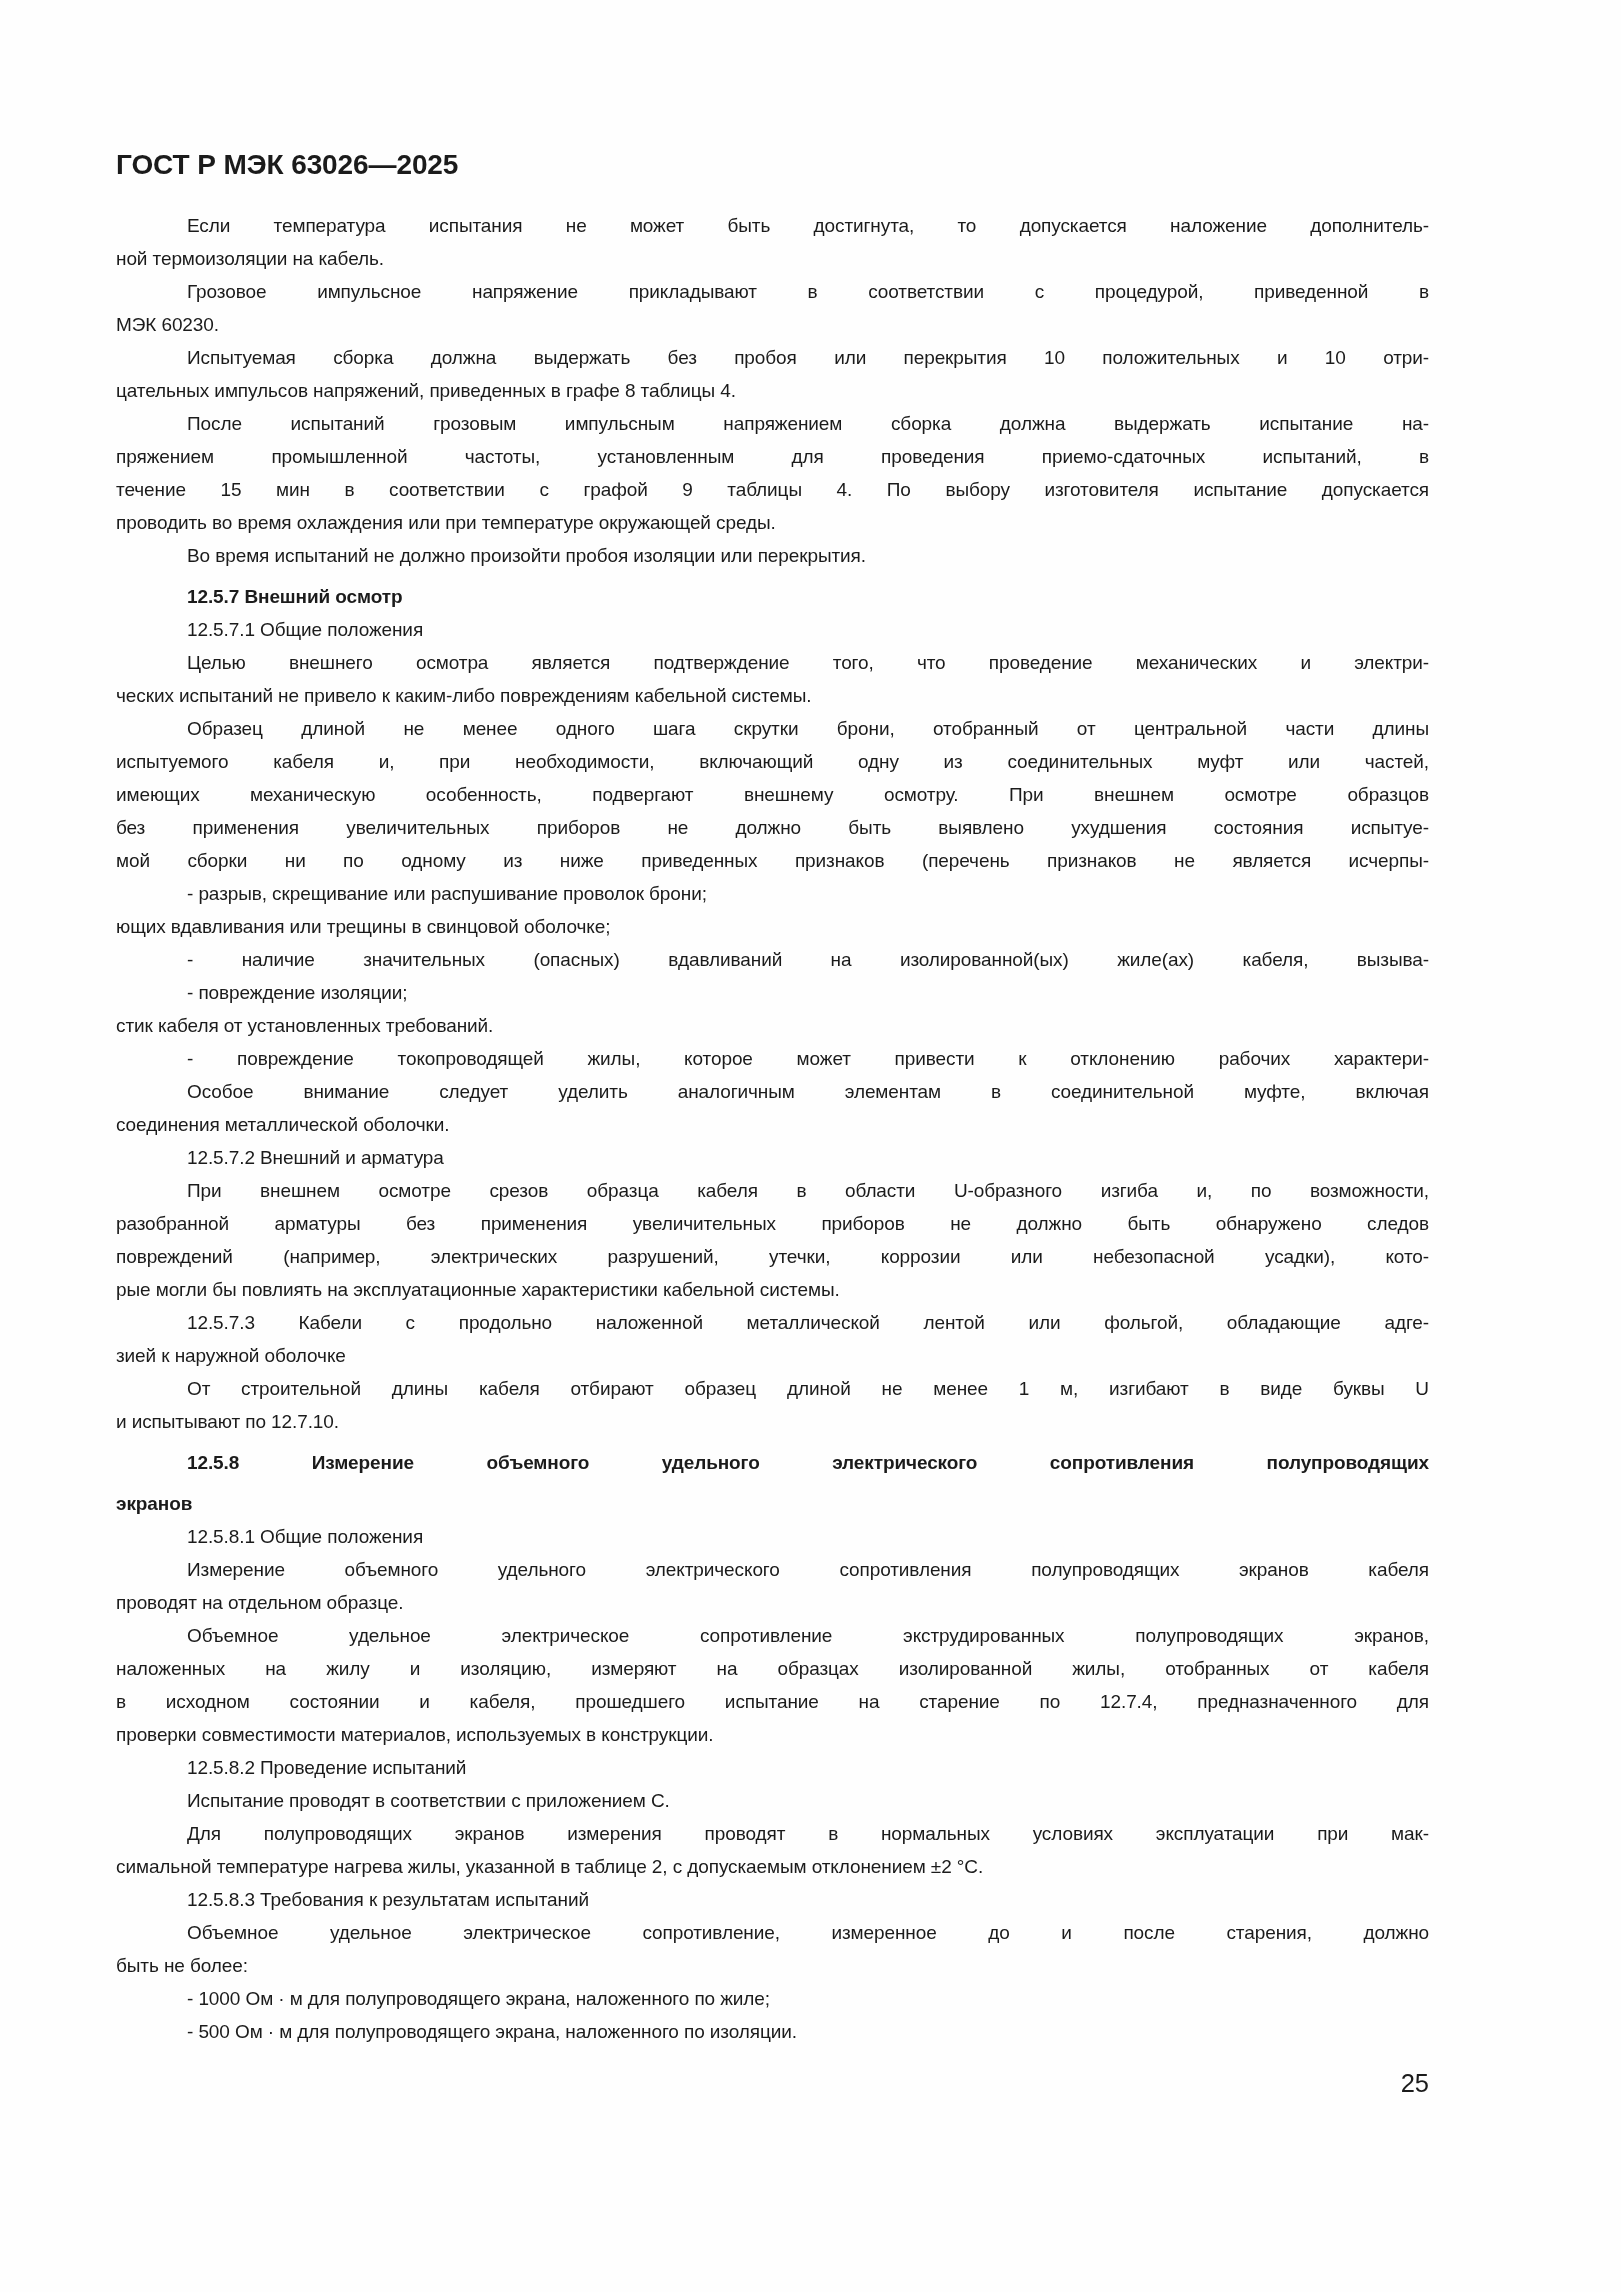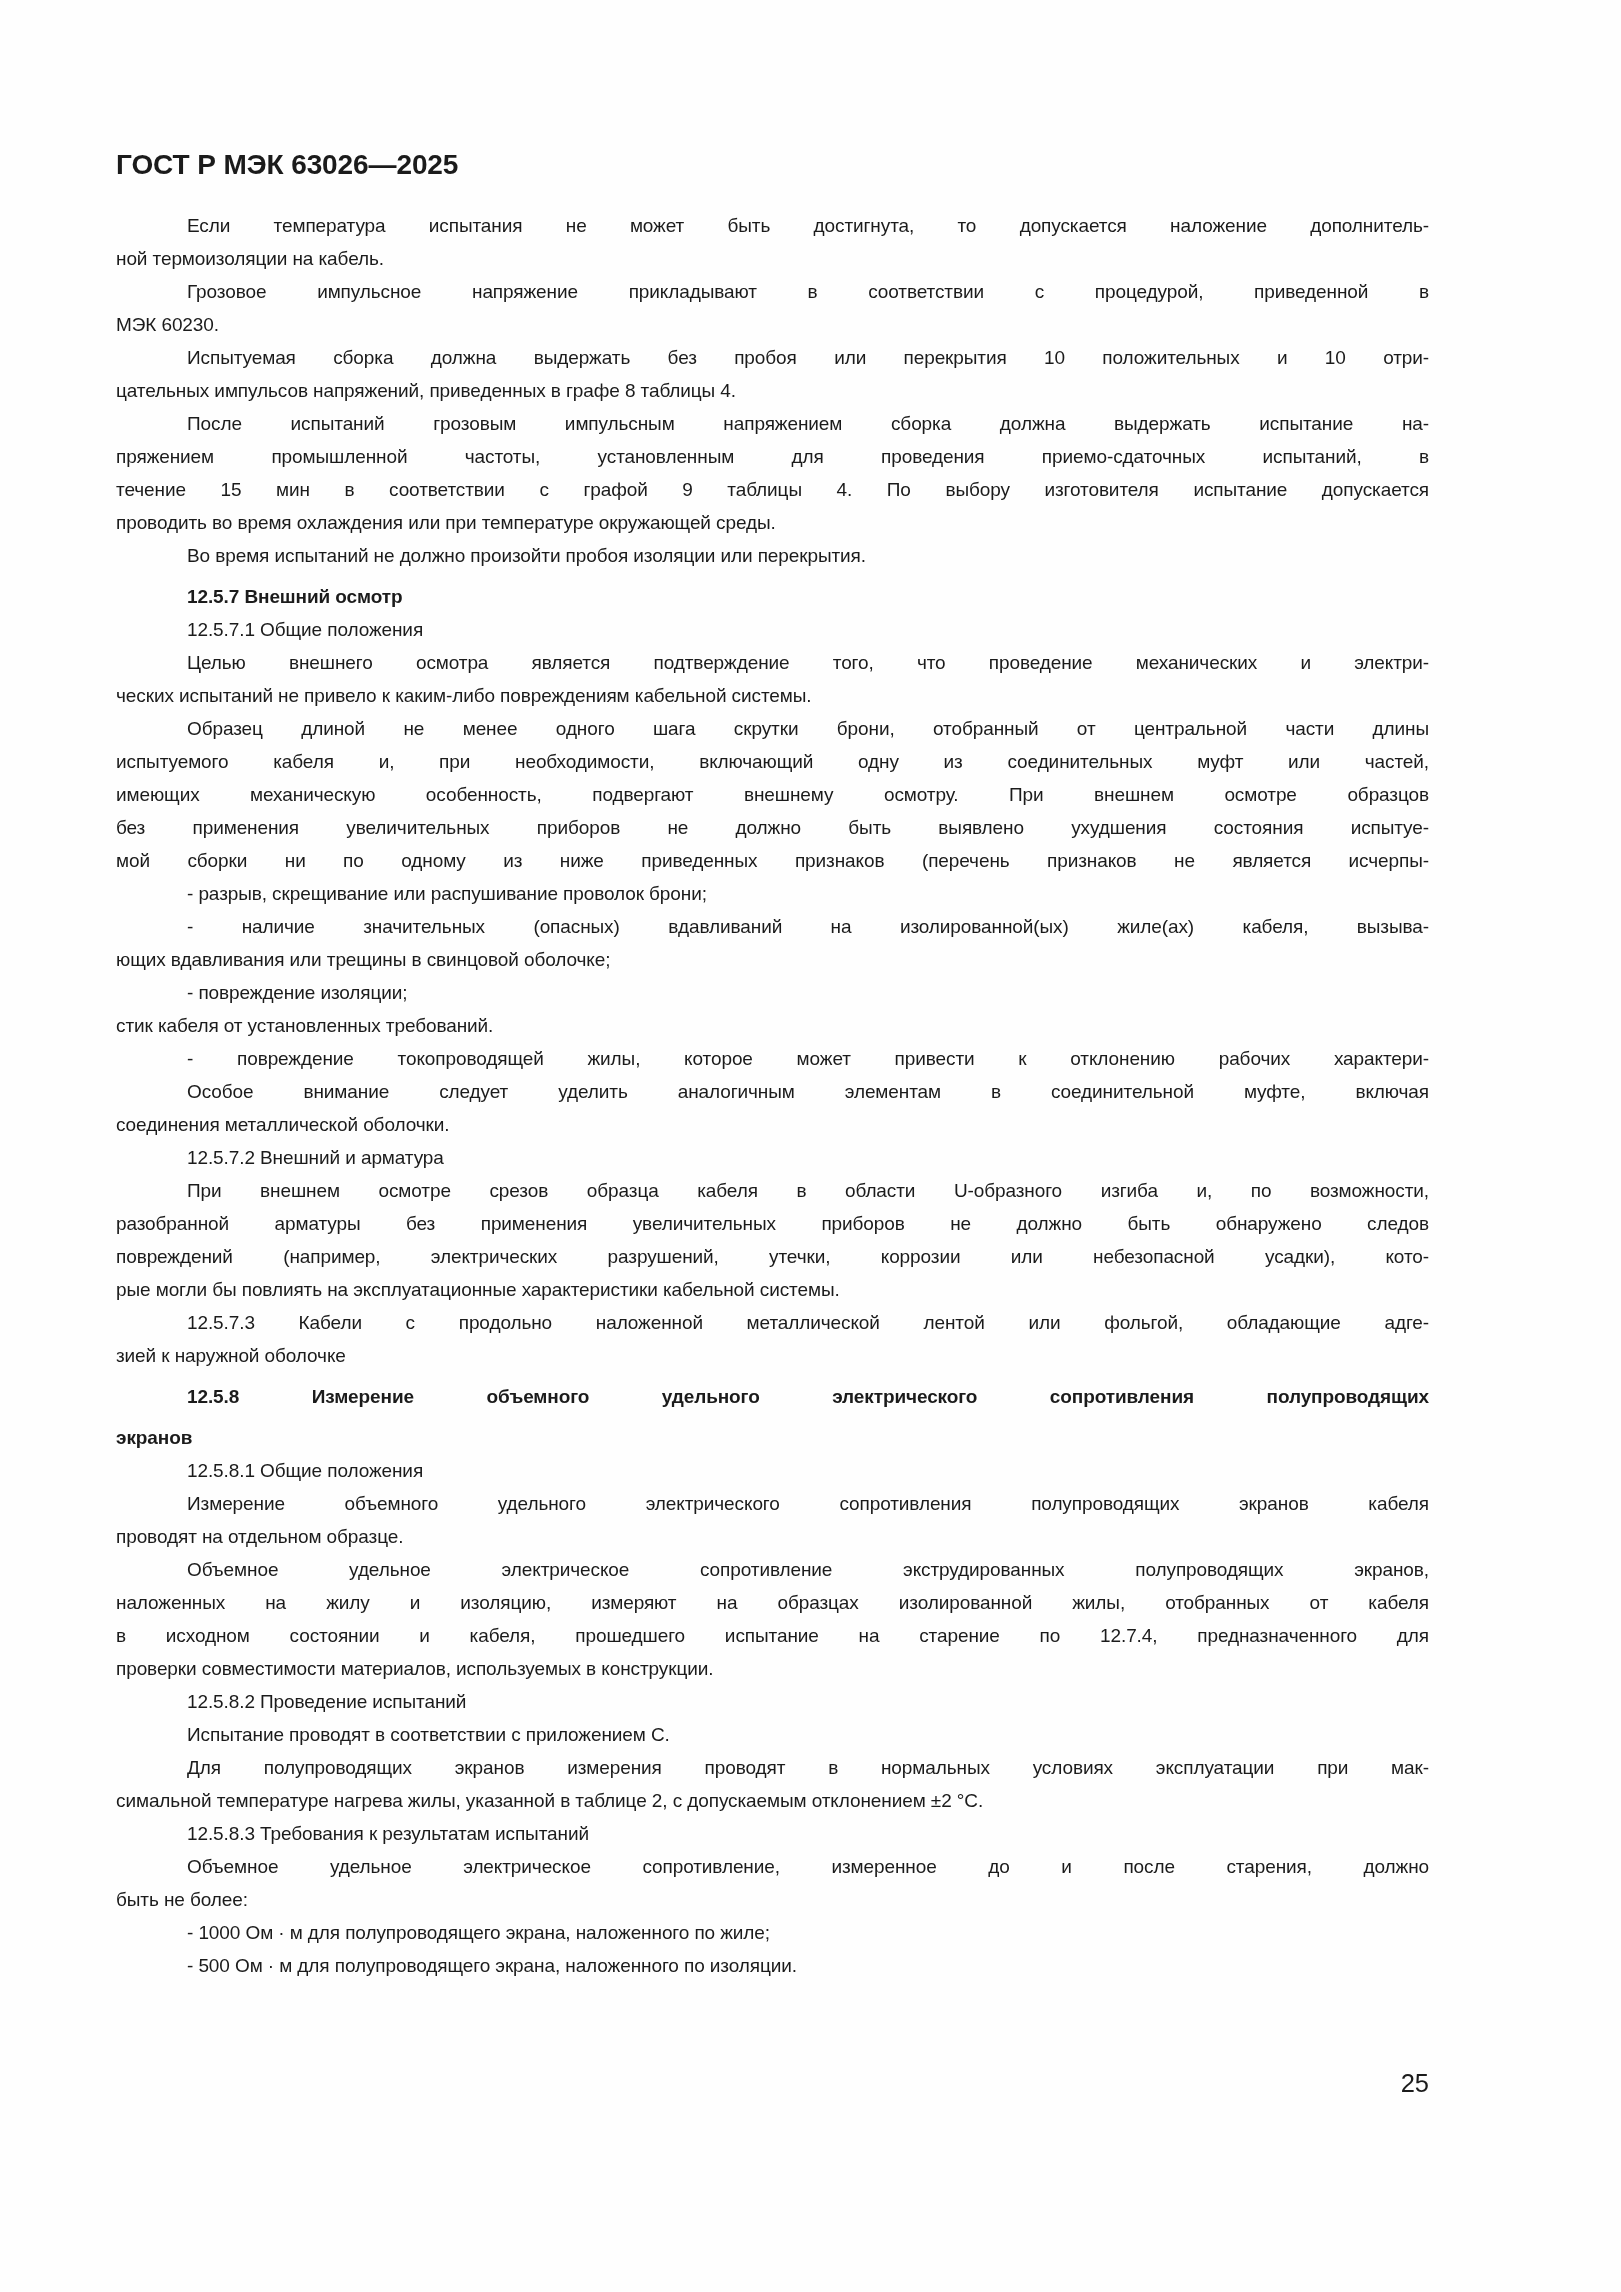--- a/index.html
+++ b/index.html
@@ -109,22 +109,22 @@
         <div class="line first just">Образец длиной не менее одного шага скрутки брони, отобранный от центральной части длины</div>
         <div class="line just">испытуемого кабеля и, при необходимости, включающий одну из соединительных муфт или частей,</div>
         <div class="line just">имеющих механическую особенность, подвергают внешнему осмотру. При внешнем осмотре образцов</div>
         <div class="line just">без применения увеличительных приборов не должно быть выявлено ухудшения состояния испытуе-</div>
         <div class="line just">мой сборки ни по одному из ниже приведенных признаков (перечень признаков не является исчерпы-</div>
       </div>
       <div class="block paragraph">
         <div class="line first">- разрыв, скрещивание или распушивание проволок брони;</div>
       </div>
       <div class="block paragraph">
+        <div class="line">ющих вдавливания или трещины в свинцовой оболочке;</div>
         <div class="line first just">- наличие значительных (опасных) вдавливаний на изолированной(ых) жиле(ах) кабеля, вызыва-</div>
-        <div class="line">ющих вдавливания или трещины в свинцовой оболочке;</div>
       </div>
       <div class="block paragraph">
         <div class="line first">- повреждение изоляции;</div>
       </div>
       <div class="block paragraph">
         <div class="line">стик кабеля от установленных требований.</div>
         <div class="line first just">- повреждение токопроводящей жилы, которое может привести к отклонению рабочих характери-</div>
       </div>
       <div class="block paragraph">
         <div class="line first just">Особое внимание следует уделить аналогичным элементам в соединительной муфте, включая</div>
@@ -135,20 +135,24 @@
       </div>
       <div class="block paragraph">
         <div class="line first just">При внешнем осмотре срезов образца кабеля в области U-образного изгиба и, по возможности,</div>
         <div class="line just">разобранной арматуры без применения увеличительных приборов не должно быть обнаружено следов</div>
         <div class="line just">повреждений (например, электрических разрушений, утечки, коррозии или небезопасной усадки), кото-</div>
         <div class="line">рые могли бы повлиять на эксплуатационные характеристики кабельной системы.</div>
       </div>
       <div class="block paragraph">
         <div class="line first just">12.5.7.3 Кабели с продольно наложенной металлической лентой или фольгой, обладающие адге-</div>
         <div class="line">зией к наружной оболочке</div>
+      </div>
+      <div class="block paragraph">
+        <div class="line first just">От строительной длины кабеля отбирают образец длиной не менее 1 м, изгибают в виде буквы U</div>
+        <div class="line">и испытывают по 12.7.10.</div>
       </div>
       <div class="block heading">
         <div class="line first just">12.5.8 Измерение объемного удельного электрического сопротивления полупроводящих</div>
         <div class="line">экранов</div>
       </div>
       <div class="block paragraph">
         <div class="line first">12.5.8.1 Общие положения</div>
       </div>
       <div class="block paragraph">
         <div class="line first just">Измерение объемного удельного электрического сопротивления полупроводящих экранов кабеля</div>

